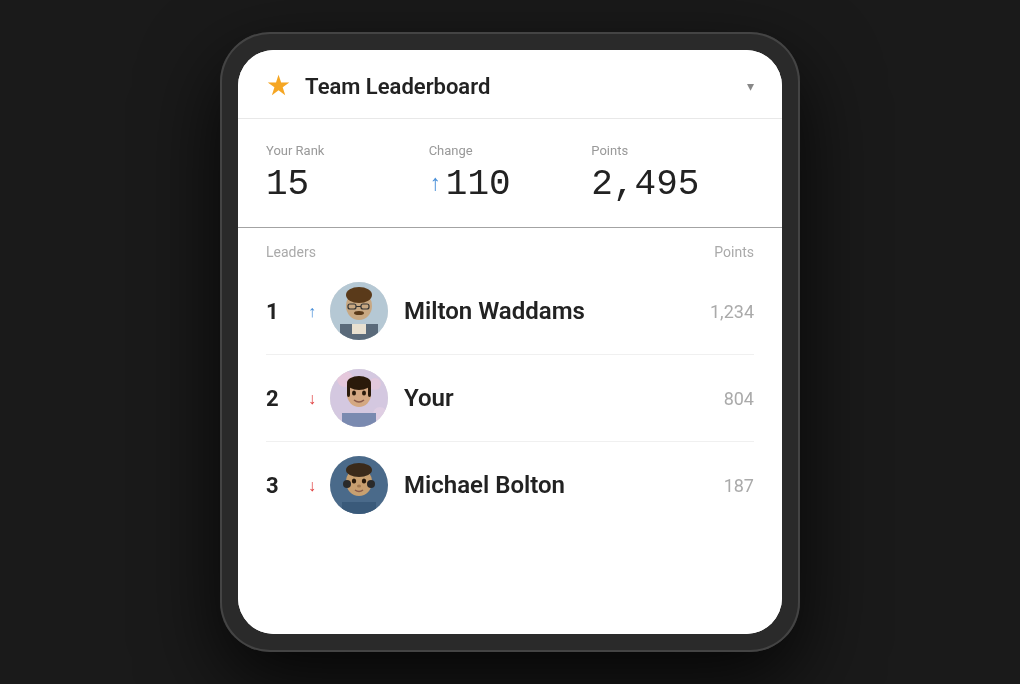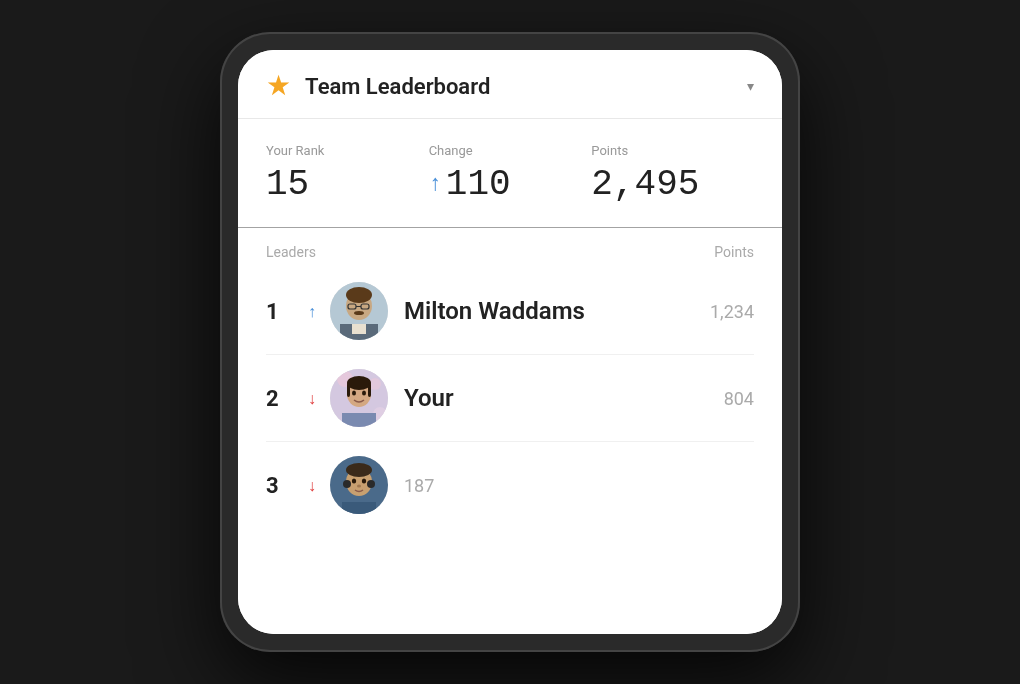--- a/index.html
+++ b/index.html
@@ -325,19 +325,20 @@
               <ellipse cx="24" cy="25" rx="2.2" ry="2.5" fill="#2a1a0a"></ellipse>
               <ellipse cx="34" cy="25" rx="2.2" ry="2.5" fill="#2a1a0a"></ellipse>
 
               <ellipse cx="29" cy="30" rx="2" ry="1.5" fill="#a07850"></ellipse>
 
               <path d="M 25 34 Q 29 37 33 34" fill="none" stroke="#8a5a4a" stroke-width="1.5"></path>
 
               <rect x="12" y="46" width="34" height="16" fill="#3a5a7a"></rect>
             </svg>
           </div>
+          <span class="leader-name">Michael Bolton</span>
           <span class="leader-points">187</span>
         </div>
 
       </div>
     </div>
   </div>
 </div>
 
 </body></html>

